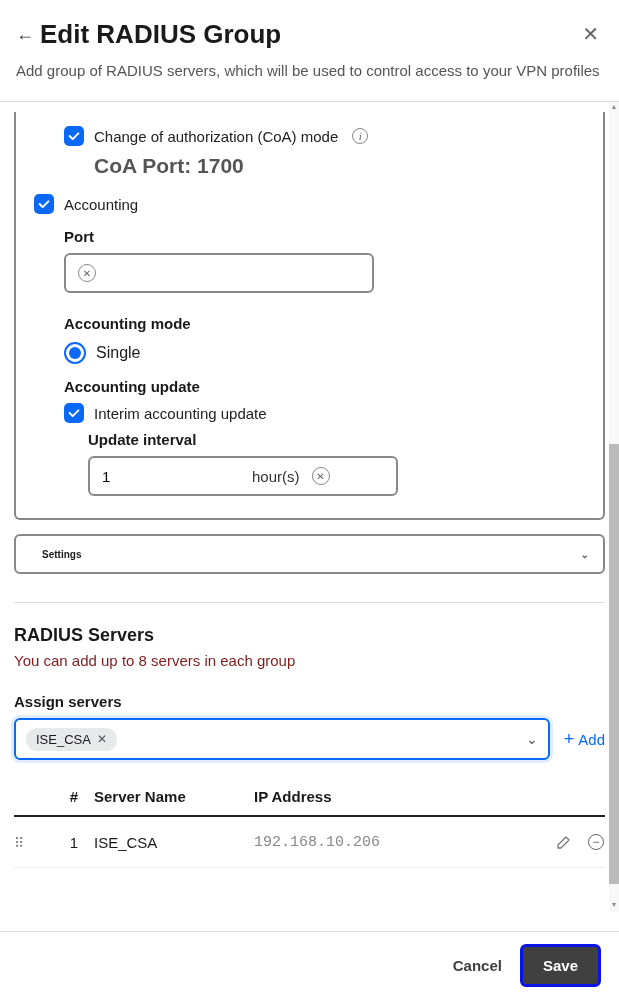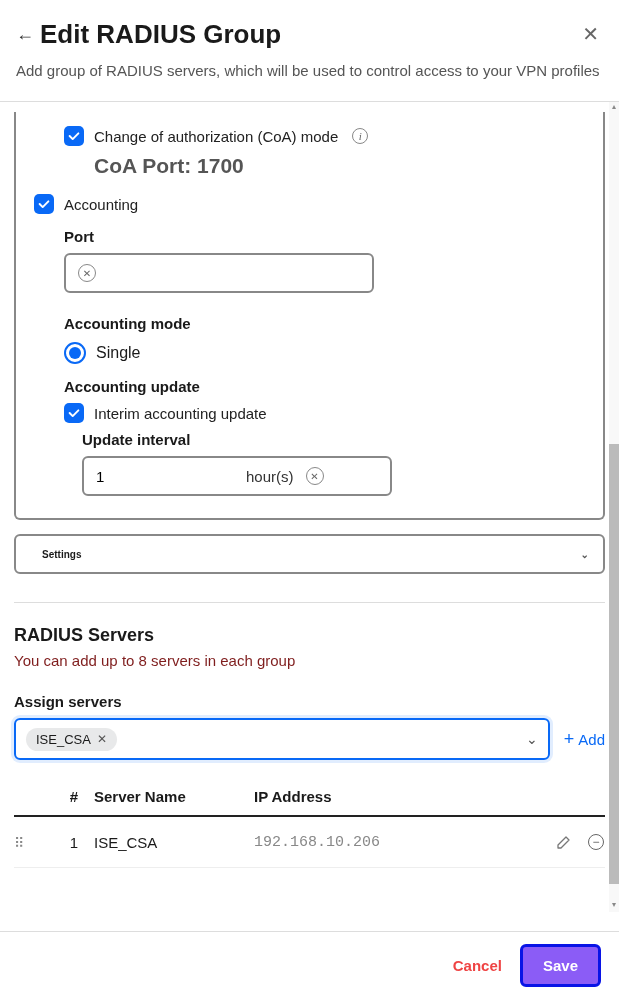--- a/index.html
+++ b/index.html
@@ -56,22 +56,22 @@
 .col-name { width: 160px; }
 .col-ip { flex: 1; }
 .col-actions { width: 80px; }
 .table-row { display: flex; align-items: center; padding: 16px 0; border-bottom: 1px solid #eee; font-size: 15px; }
 .drag-handle { color: #888; font-size: 14px; letter-spacing: 1px; cursor: grab; }
 .ip-text { font-family: 'Courier New', monospace; color: #888; }
 .action-icons { display: flex; gap: 14px; justify-content: flex-end; }
 .action-icon { width: 18px; height: 18px; cursor: pointer; color: #666; display: flex; align-items: center; justify-content: center; }
 .minus-circle { border: 1.5px solid #666; border-radius: 50%; width: 16px; height: 16px; display: flex; align-items: center; justify-content: center; font-size: 12px; line-height: 1; }
 .footer { position: absolute; bottom: 0; left: 0; right: 0; height: 68px; border-top: 1px solid #ddd; display: flex; align-items: center; justify-content: flex-end; padding: 0 18px; gap: 12px; background: #fff; }
-.cancel-btn { color: #ef4444; font-size: 15px; font-weight: 600; cursor: pointer; padding: 8px 6px; }
-.save-btn { background: #8b5cf6; color: #fff; font-size: 15px; font-weight: 600; padding: 10px 20px; border-radius: 6px; cursor: pointer; border: 3px solid #0914e6; }
+.cancel-btn { color: #404040; font-size: 15px; font-weight: 600; cursor: pointer; padding: 8px 6px; }
+.save-btn { background: #404040; color: #fff; font-size: 15px; font-weight: 600; padding: 10px 20px; border-radius: 6px; cursor: pointer; border: 3px solid #0914e6; }
 .scrollbar { position: absolute; right: 0; top: 0; width: 10px; height: 100%; background: #f8f8f8; }
 .scrollbar-thumb { position: absolute; right: 0; width: 10px; background: #bbb; top: 342px; height: 440px; }
 .scrollbar-arrow { position: absolute; right: 0; width: 10px; height: 12px; font-size: 8px; text-align: center; color: #888; }
 .sa-top { top: 0; }
 .sa-bot { bottom: 0; }
 </style>
 </head>
 <body>
 
 <div class="header">
@@ -135,21 +135,21 @@
 
         <div class="field-label" style="margin-top:14px;">Accounting update</div>
         <div class="checkbox-row">
           <div class="cb cb-checked">
             <svg viewBox="0 0 16 16">
                 <path d="M3 8 L6.5 11.5 L13 5" stroke="#fff" stroke-width="2.2" fill="none" stroke-linecap="round" stroke-linejoin="round"></path>
               </svg>
           </div>
           <span class="cb-label">Interim accounting update</span>
         </div>
-        <div style="margin-left:18px;">
+        <div style="margin-left:24px;">
           <div class="field-label" style="font-weight:600; margin-top:6px;">Update interval</div>
           <div class="update-interval-input">
             <input type="text" value="1" style="">
             <span class="unit">hour(s)</span>
             <span class="clear-btn">✕</span>
           </div>
         </div>
       </div>
     </div>
 

